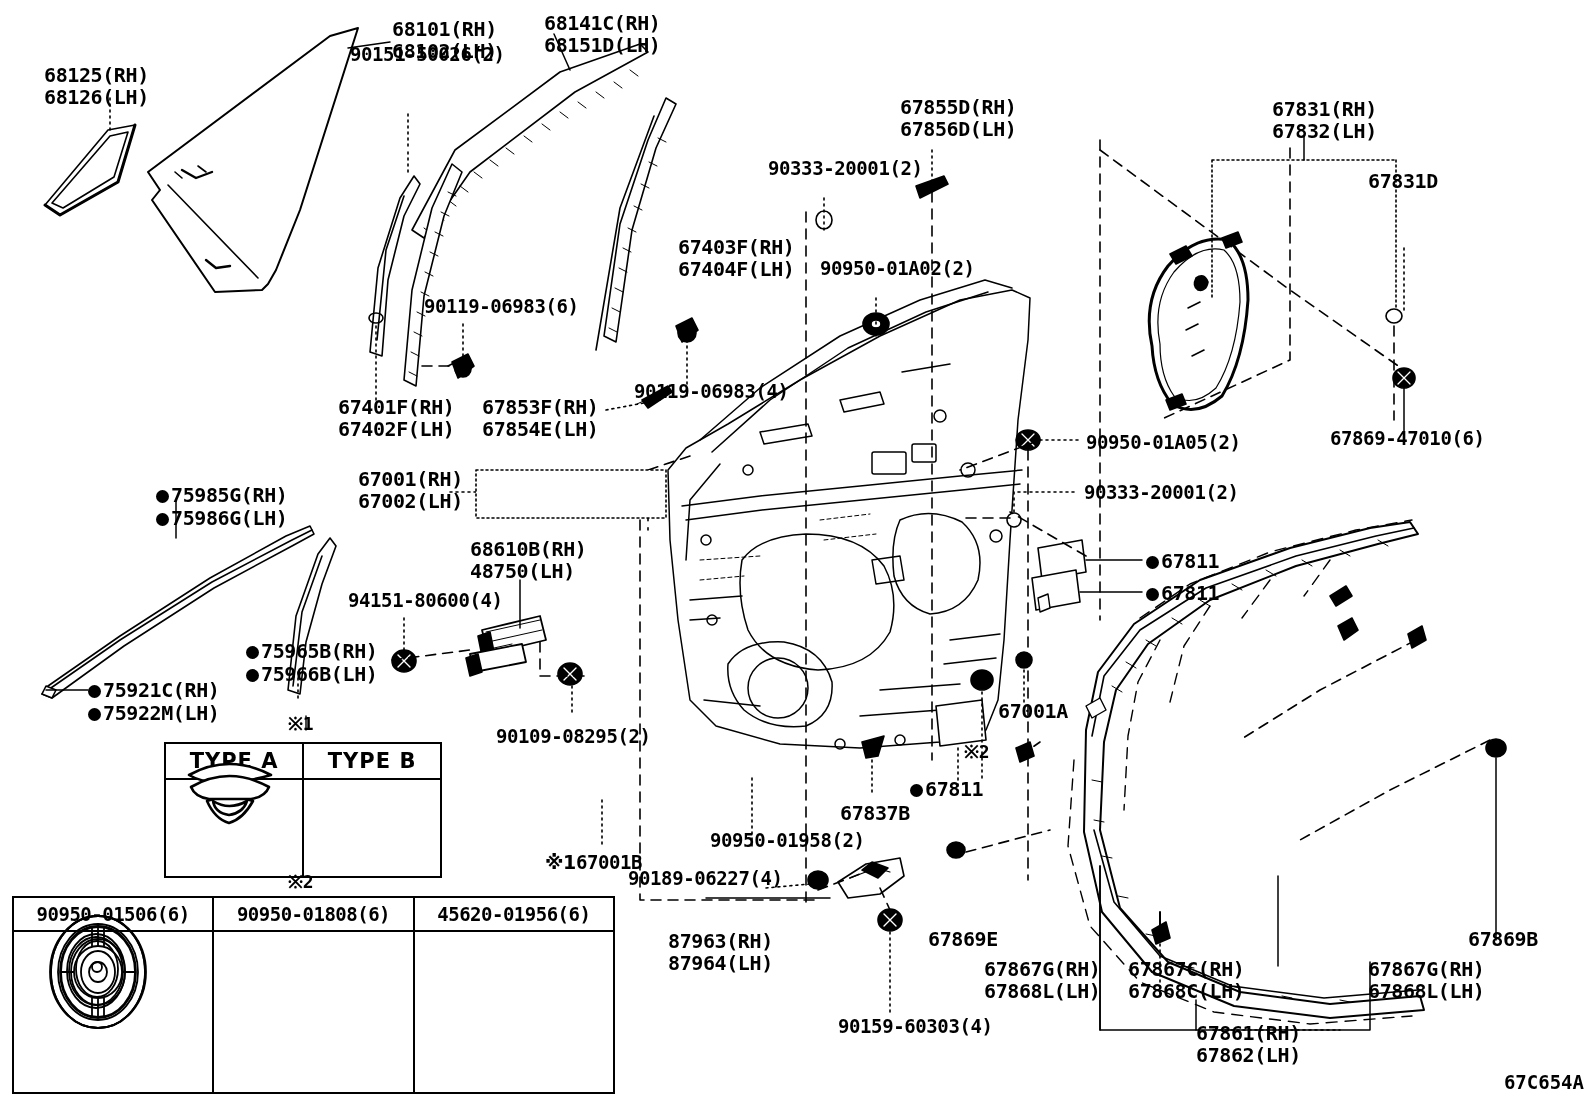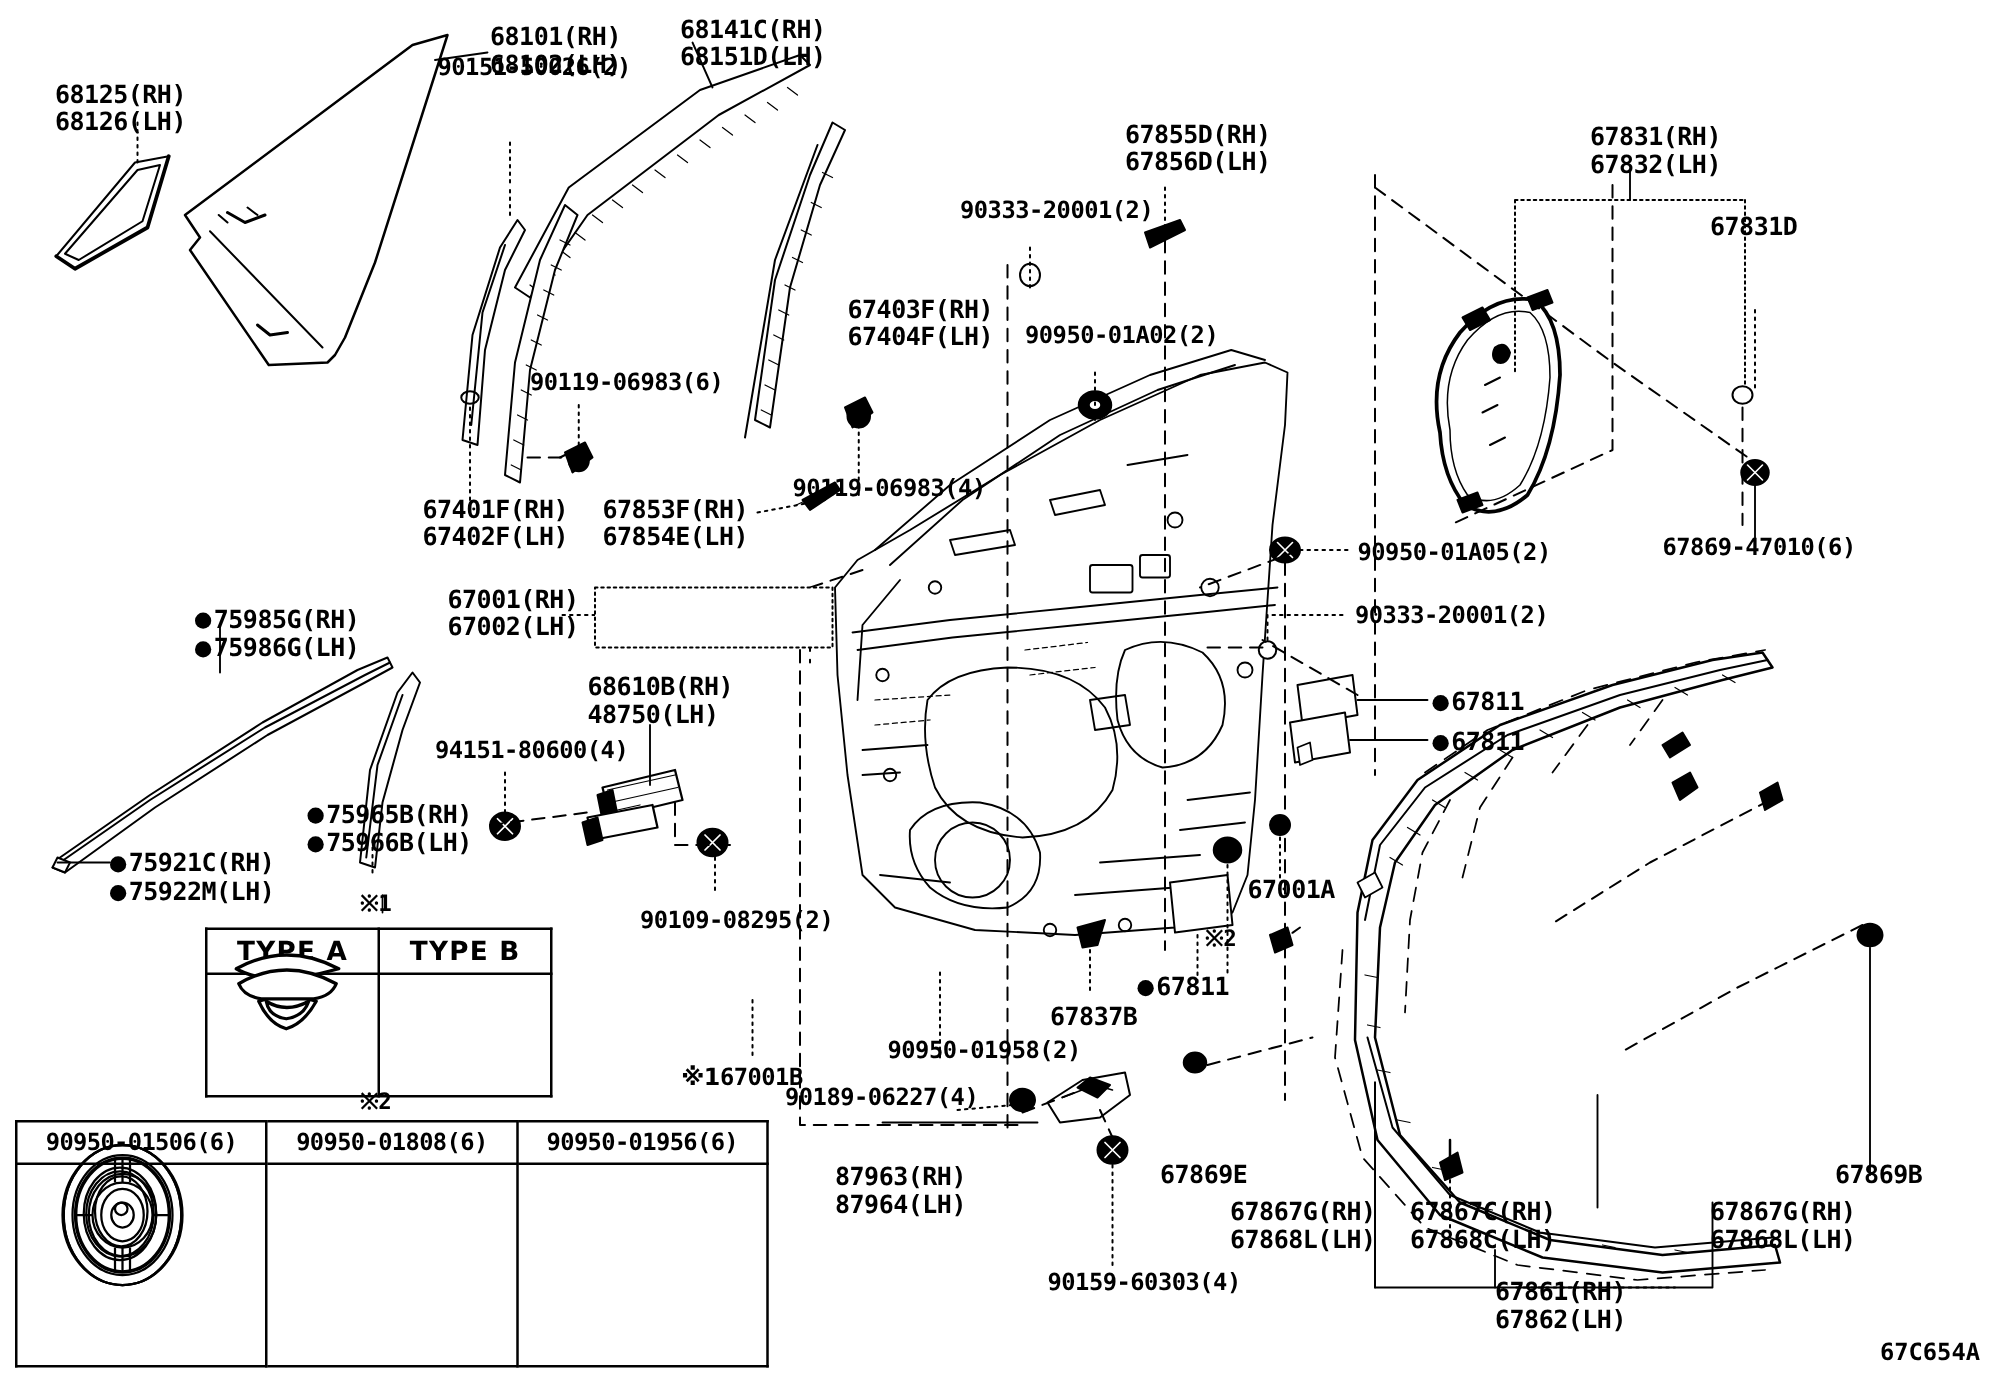--- a/index.html
+++ b/index.html
@@ -346,21 +346,21 @@
   <div class="lbl s20" style="left:156px;top:484px;"><span class="bullet"></span><span>75985G(RH)</span></div>
   <div class="lbl s20" style="left:156px;top:507px;"><span class="bullet"></span><span>75986G(LH)</span></div>
   <div class="lbl s20" style="left:88px;top:679px;"><span class="bullet"></span><span>75921C(RH)</span></div>
   <div class="lbl s20" style="left:88px;top:702px;"><span class="bullet"></span><span>75922M(LH)</span></div>
   <div class="lbl s20" style="left:246px;top:640px;"><span class="bullet"></span><span>75965B(RH)</span></div>
   <div class="lbl s20" style="left:246px;top:663px;"><span class="bullet"></span><span>75966B(LH)</span></div>
 
   <div class="lbl s19" style="left:348px;top:590px;">94151-80600(4)</div>
   <div class="lbl s20" style="left:470px;top:538px;">68610B(RH)
 48750(LH)</div>
-  <div class="lbl s19" style="left:512px;top:726px;">90109-08295(2)</div>
+  <div class="lbl s19" style="left:496px;top:726px;">90109-08295(2)</div>
 
   <div class="lbl s19" style="left:545px;top:852px;"><span class="star">※1</span><span>67001B</span></div>
   <div class="lbl s19" style="left:694px;top:830px;margin-left:16px;">90950-01958(2)</div>
   <div class="lbl s19" style="left:628px;top:868px;">90189-06227(4)</div>
   <div class="lbl s20" style="left:668px;top:930px;">87963(RH)
 87964(LH)</div>
   <div class="lbl s19" style="left:838px;top:1016px;">90159-60303(4)</div>
   <div class="lbl s20" style="left:840px;top:802px;">67837B</div>
   <div class="lbl s20" style="left:910px;top:778px;"><span class="bullet"></span><span>67811</span></div>
   <div class="lbl s18" style="left:964px;top:742px;">※2</div>
@@ -421,21 +421,21 @@
     </tr>
   </tbody>
     </table>
   <div class="lbl s18" style="left:288px;top:872px;">※2</div>
 
   <table class="tbl" id="grommets" style="left:12px;top:896px;width:603px;">
     <tbody>
         <tr>
       <th>90950-01506(6)</th>
       <th>90950-01808(6)</th>
-      <th>90950-01956(6)</th>
+      <th>45620-01956(6)</th>
     </tr>
     <tr>
       <td>
         <svg width="170" height="150" viewBox="0 0 170 150">
           <g fill="none" stroke="#000" stroke-width="1.8">
             <ellipse cx="85" cy="75" rx="48" ry="56"></ellipse>
             <ellipse cx="85" cy="75" rx="40" ry="48"></ellipse>
             <ellipse cx="83" cy="74" rx="29" ry="37"></ellipse>
             <ellipse cx="83" cy="74" rx="27" ry="34"></ellipse>
             <ellipse cx="84" cy="72" rx="21" ry="28"></ellipse>

